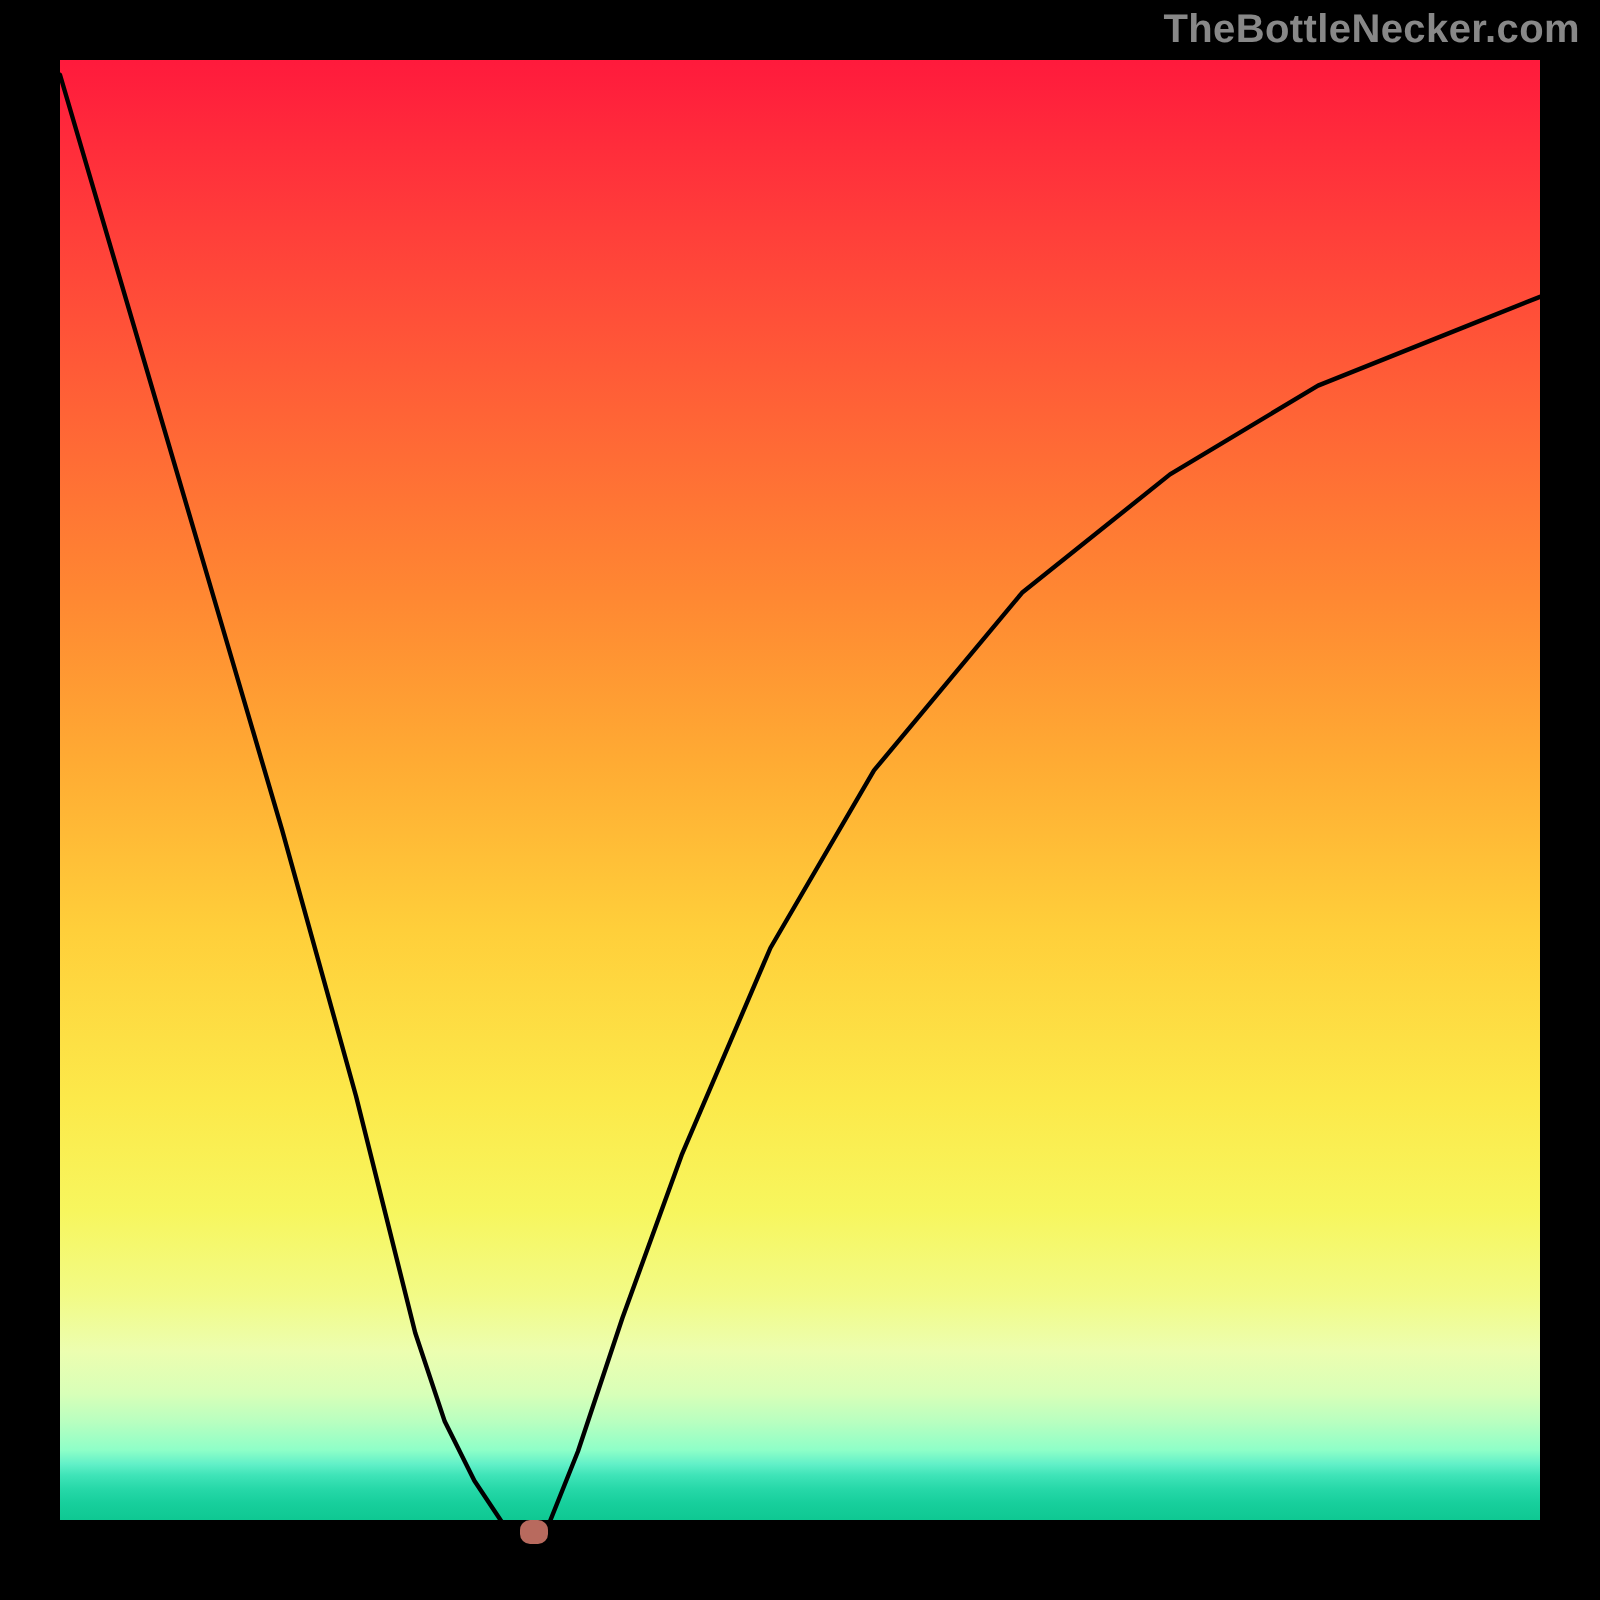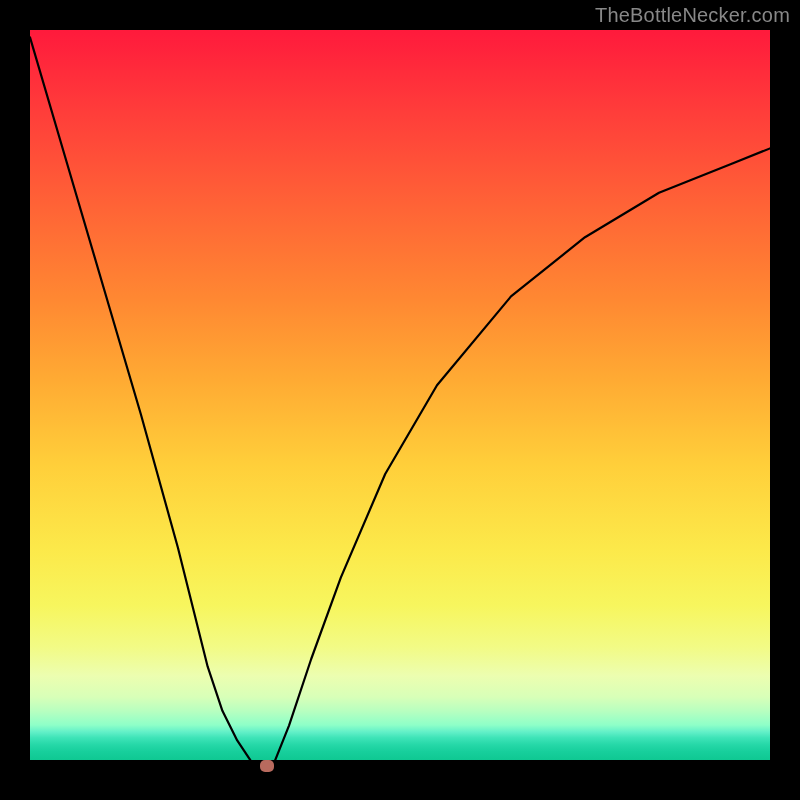--- a/index.html
+++ b/index.html
@@ -17,21 +17,21 @@
     height: 800px;
   }
   .watermark {
     position: absolute;
     top: 4px;
     right: 10px;
     color: #888;
     font-size: 20px;
     letter-spacing: 0.2px;
     z-index: 10;
-    font-weight: 400;
+    font-weight: 700;
   }
   .frame {
     position: absolute;
     left: 30px;
     top: 30px;
     width: 740px;
     height: 740px;
     background: #000;
   }
   

